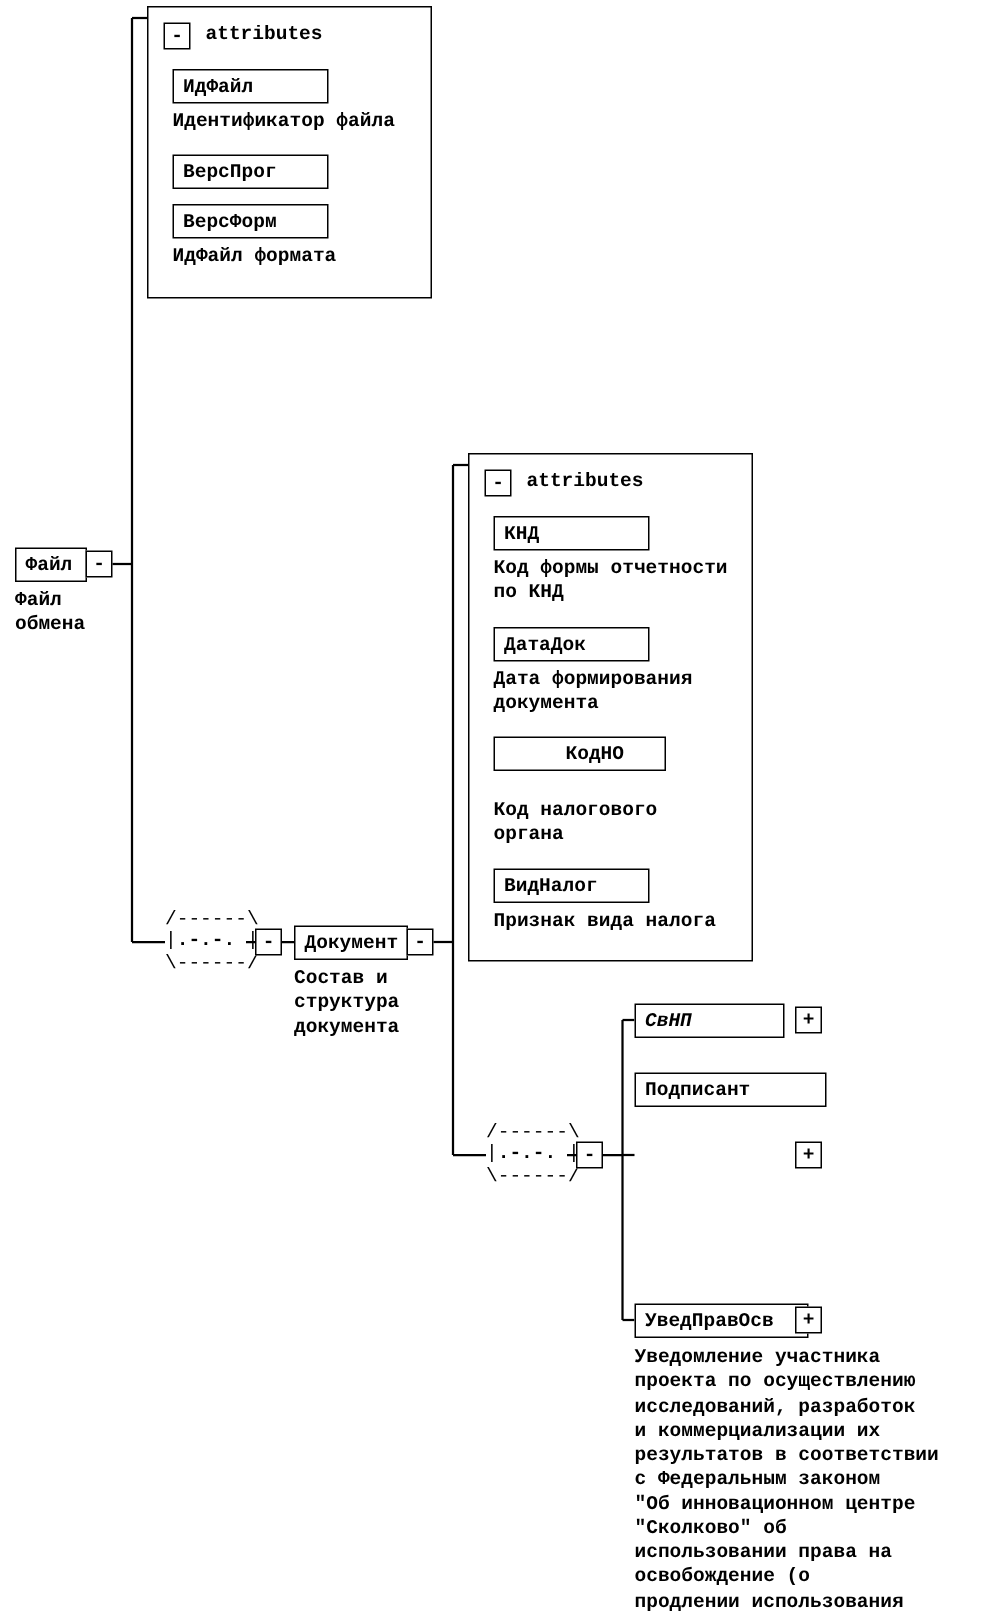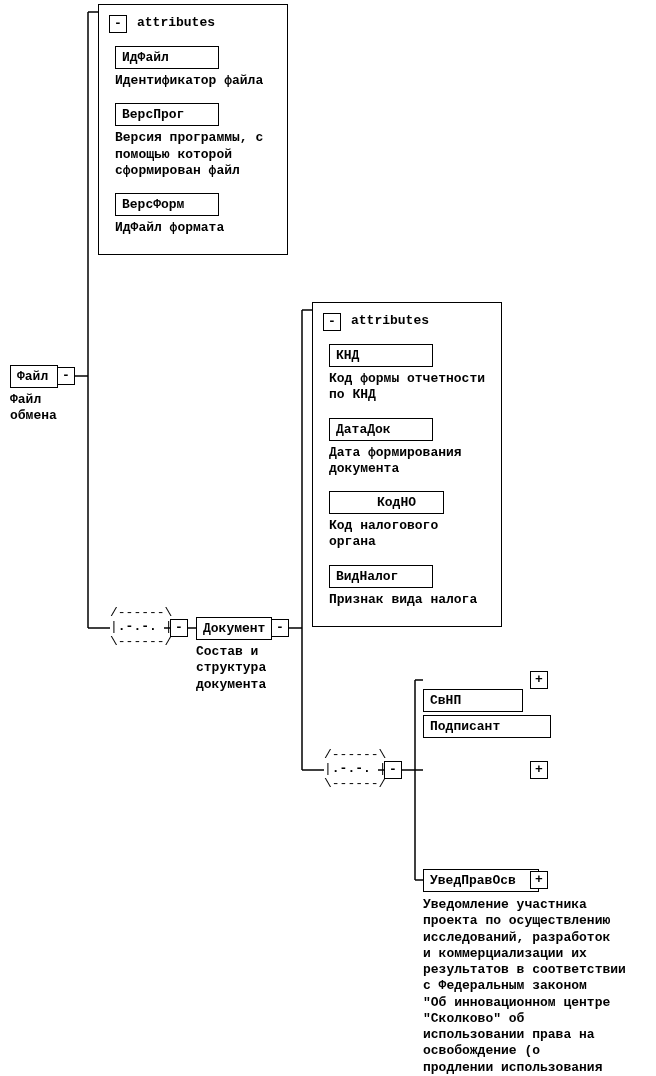--- a/index.html
+++ b/index.html
@@ -127,23 +127,20 @@
   <div class="attr-container" style="left:98px; top:4px; width:190px;">
     <div class="header">
       <div class="tog">-</div>
       <span>attributes</span>
     </div>
 
     <div class="attr-item"><span>ИдФайл</span></div>
     <div class="attr-desc" style="white-space:pre;">Идентификатор файла</div>
 
     <div class="attr-item"><span>ВерсПрог</span></div>
-    <div class="attr-desc" style="white-space:pre;">Версия программы, с
-помощью которой
-сформирован файл</div>
 
     <div class="attr-item"><span>ВерсФорм</span></div>
     <div class="attr-desc" style="white-space:pre;">ИдФайл формата</div>
   </div>
 
   <div class="seq" style="left:110px; top:606px;">/------\
 |<span style="font-weight:bold;">.-.-.</span> |
 \------/</div>
   <div class="toggle" style="left:170px; top:619px;">-</div>
 
@@ -163,33 +160,33 @@
 
     <div class="attr-item"><span>КНД</span></div>
     <div class="attr-desc" style="white-space:pre;">Код формы отчетности
 по КНД</div>
 
     <div class="attr-item"><span>ДатаДок</span></div>
     <div class="attr-desc" style="white-space:pre;">Дата формирования
 документа</div>
 
     <div class="attr-item" style="min-width:60px;padding-left:47px;"><span>КодНО</span></div>
-    <div class="attr-desc" style="white-space:pre;">Код налогового
+    <div class="attr-desc" style="white-space:pre;margin-top:14px;">Код налогового
 органа</div>
 
     <div class="attr-item"><span>ВидНалог</span></div>
     <div class="attr-desc" style="white-space:pre;">Признак вида налога</div>
   </div>
 
   <div class="seq" style="left:324px; top:748px;">/------\
 |<span style="font-weight:bold;">.-.-.</span> |
 \------/</div>
   <div class="toggle" style="left:384px; top:761px;">-</div>
 
-  <div class="node-box" style="left:423px; top:689px; width:100px;">
+  <div class="node-box" style="left:423px; top:669px; width:100px;font-style:italic;">
     <span>СвНП</span>
   </div>
   <div class="toggle" style="left:530px; top:671px;">+</div>
 
   <div class="node-box" style="left:423px; top:715px; width:128px;">
     <span>Подписант</span>
   </div>
   <div class="toggle" style="left:530px; top:761px;">+</div>
 
   <div class="node-box" style="left:423px; top:869px; width:116px;">

